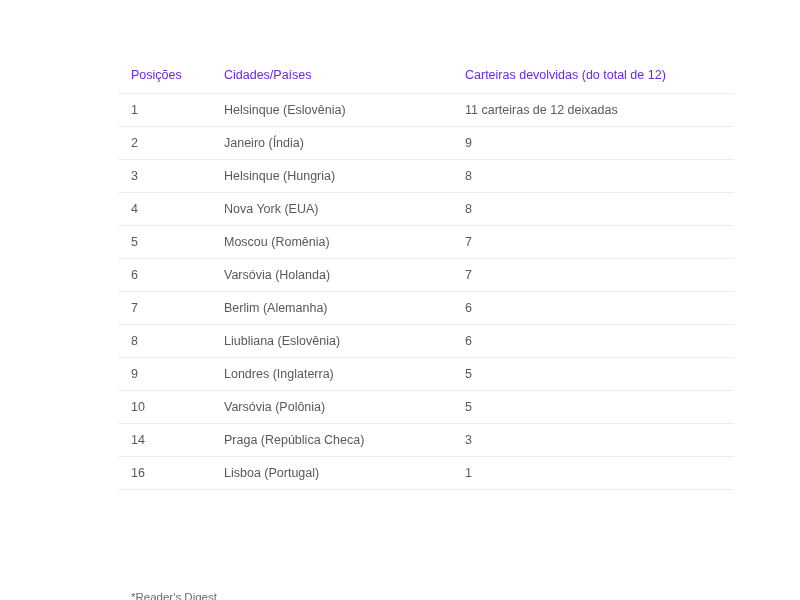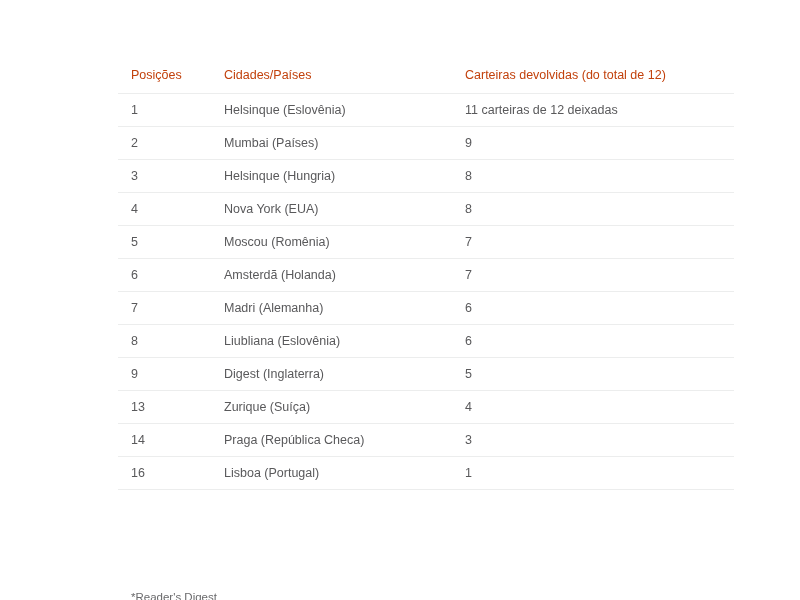--- a/index.html
+++ b/index.html
@@ -34,21 +34,21 @@
     font-weight: normal;
     border-bottom: 1px solid #eceded;
     padding: 9px 0 9px 13px;
     color: #59595b;
     font-size: 12.5px;
     line-height: 14px;
     vertical-align: middle;
     background: #ffffff;
   }
   table.rank-table thead th {
-    color: #c2410c;
+    color: #6d28d9;
     font-size: 12.5px;
     padding-top: 11px;
     padding-bottom: 11px;
     border-bottom: 1px solid #eceded;
   }
   col.col-pos { width: 93px; }
   col.col-city { width: 241px; }
   col.col-wallets { width: 282px; }
 
   table.rank-table tbody td {
@@ -84,62 +84,62 @@
         </tr>
       </thead>
       <tbody id="table-body">
           <tr>
             <td>1</td>
             <td>Helsinque (Eslovênia)</td>
             <td>11 carteiras de 12 deixadas</td>
           </tr>
           <tr>
             <td>2</td>
-            <td>Mumbai (Países)</td>
+            <td>Janeiro (Índia)</td>
             <td>9</td>
           </tr>
           <tr>
             <td>3</td>
             <td>Helsinque (Hungria)</td>
             <td>8</td>
           </tr>
           <tr>
             <td>4</td>
             <td>Nova York (EUA)</td>
             <td>8</td>
           </tr>
           <tr>
             <td>5</td>
             <td>Moscou (Romênia)</td>
             <td>7</td>
           </tr>
           <tr>
             <td>6</td>
-            <td>Amsterdã (Holanda)</td>
+            <td>Varsóvia (Holanda)</td>
             <td>7</td>
           </tr>
           <tr>
             <td>7</td>
-            <td>Madri (Alemanha)</td>
+            <td>Berlim (Alemanha)</td>
             <td>6</td>
           </tr>
           <tr>
             <td>8</td>
             <td>Liubliana (Eslovênia)</td>
             <td>6</td>
           </tr>
           <tr>
             <td>9</td>
-            <td>Digest (Inglaterra)</td>
+            <td>Londres (Inglaterra)</td>
             <td>5</td>
           </tr>
           <tr>
-            <td>13</td>
-            <td>Zurique (Suíça)</td>
-            <td>4</td>
+            <td>10</td>
+            <td>Varsóvia (Polônia)</td>
+            <td>5</td>
           </tr>
           <tr>
             <td>14</td>
             <td>Praga (República Checa)</td>
             <td>3</td>
           </tr>
           <tr>
             <td>16</td>
             <td>Lisboa (Portugal)</td>
             <td>1</td>

